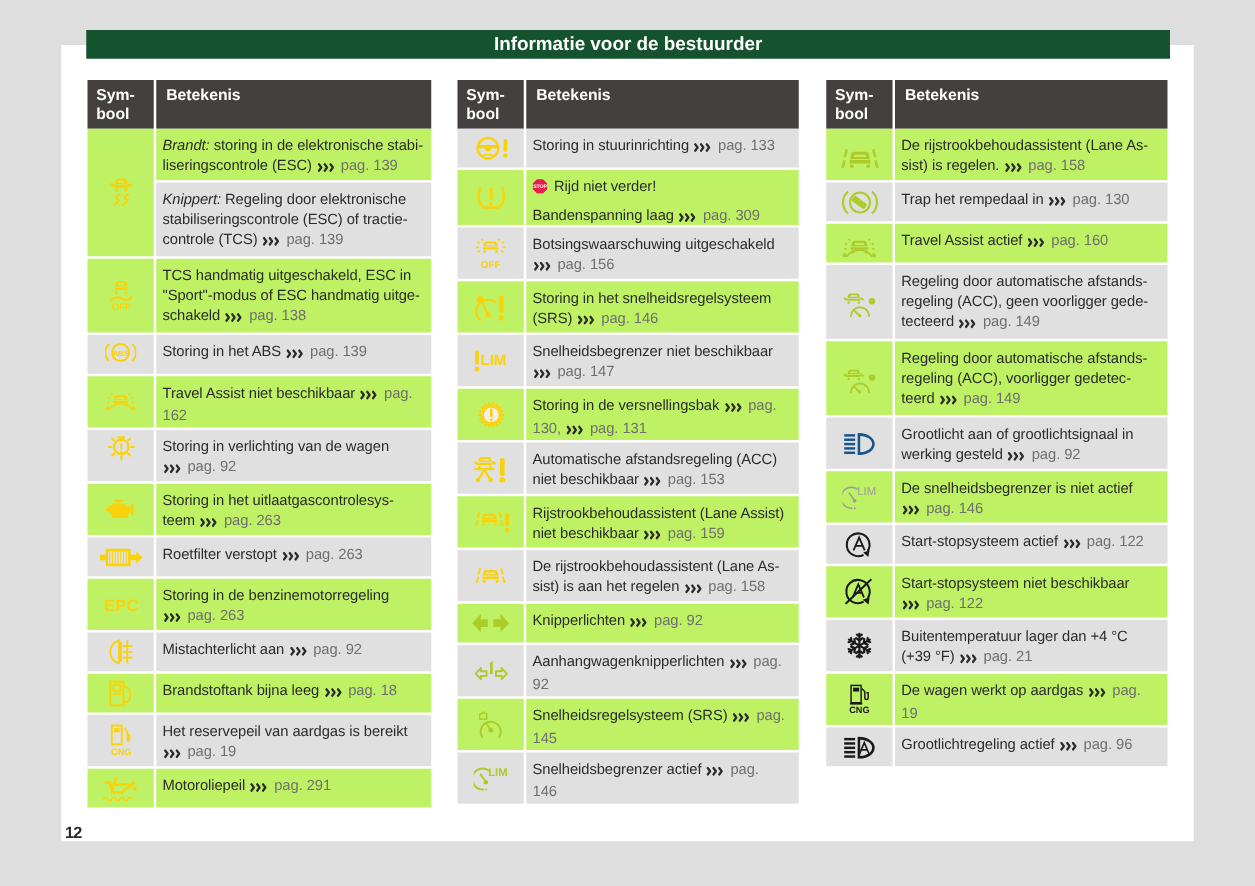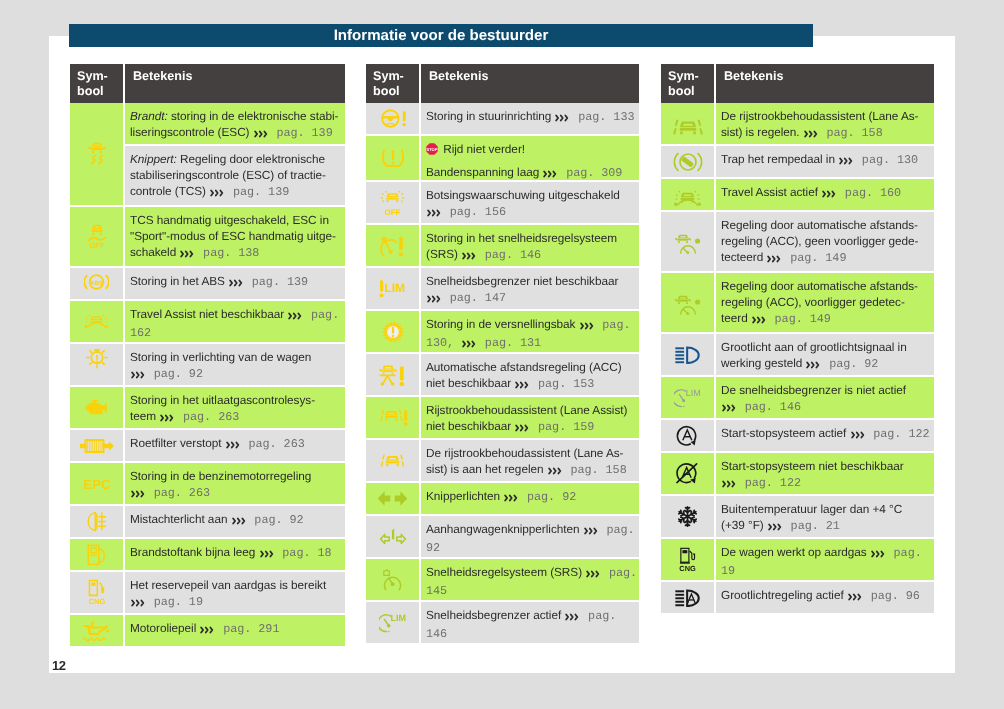--- a/index.html
+++ b/index.html
@@ -1,19 +1,19 @@
 <!DOCTYPE html>
 <html><head>
 <meta charset="utf-8">
 <style>
 html,body{margin:0;padding:0;}
 body{width:1004px;height:709px;background:#dedede;font-family:"Liberation Sans",sans-serif;overflow:hidden;-webkit-font-smoothing:antialiased;text-rendering:geometricPrecision;}
 svg text{-webkit-font-smoothing:antialiased;}
 #page{position:absolute;left:49px;top:36px;width:906px;height:637px;background:#ffffff;}
-#topbar{position:absolute;left:69px;top:24px;width:744px;height:23px;background:#0c4a6e;}
+#topbar{position:absolute;left:69px;top:24px;width:867px;height:23px;background:#14532d;}
 #topbar .t{color:#fff;font-size:15.1px;font-weight:600;line-height:23px;text-align:center;letter-spacing:0;}
 #pagenum{position:absolute;left:52px;top:658px;font-size:13px;font-weight:700;color:#2a2a2a;letter-spacing:-0.6px;}
 .col{position:absolute;top:64px;}
 .col1{left:70px;width:275px;}
 .col2{left:366px;width:273px;}
 .col3{left:661px;width:273px;}
 .hdr{display:flex;height:39px;}
 .hdr .hs{background:#444040;color:#fff;font-size:12.6px;font-weight:700;line-height:15px;padding:5px 0 15px 7px;box-sizing:border-box;}
 .hdr .hm{background:#444040;color:#fff;font-size:12.6px;font-weight:700;line-height:15px;padding:5px 16px 0 8px;box-sizing:border-box;flex:1;margin-left:2px;}
 .row{display:flex;}
@@ -33,21 +33,21 @@
 .sprow .sym{}
 .stopb{display:inline-block;vertical-align:-2px;margin-right:2px;}
 .stopb svg{display:block;}
 .c1 .sym,.c1 .hs{width:53px;}
 .c2 .sym,.c2 .hs{width:53px;}
 .c3 .sym,.c3 .hs{width:53px;}
 .bgA{background:#bef264;}
 .bgB{background:#e0e0e0;}
 .arr{display:inline-block;vertical-align:-2.2px;margin:0 1.5px 0 1px;}
 .arr svg{display:inline-block;}
-.pg{color:#6f6f6f;font-family:Liberation Mono, monospace;}
+.pg{color:#6f6f6f;}
 em{font-style:italic;}
 </style>
 </head>
 <body>
 
 <div id="page"></div>
 <div id="topbar">
     <div class="t">Informatie voor de bestuurder</div>
   </div>
 <div id="pagenum">12</div>

